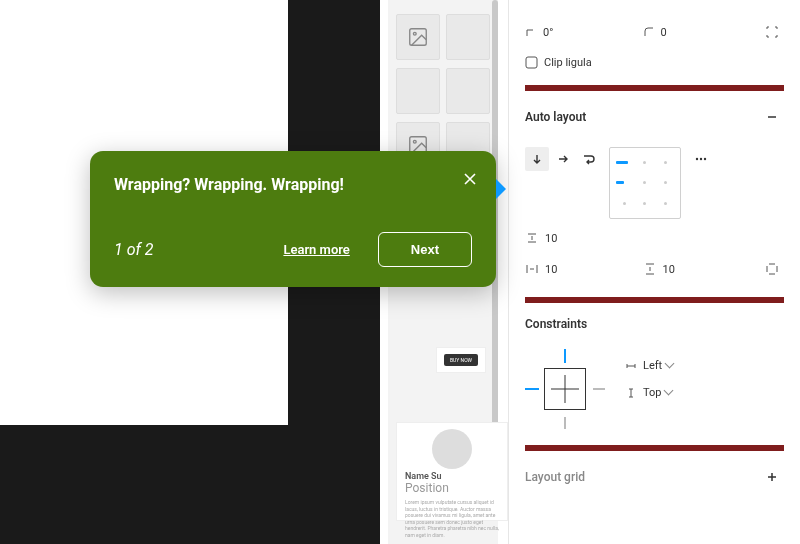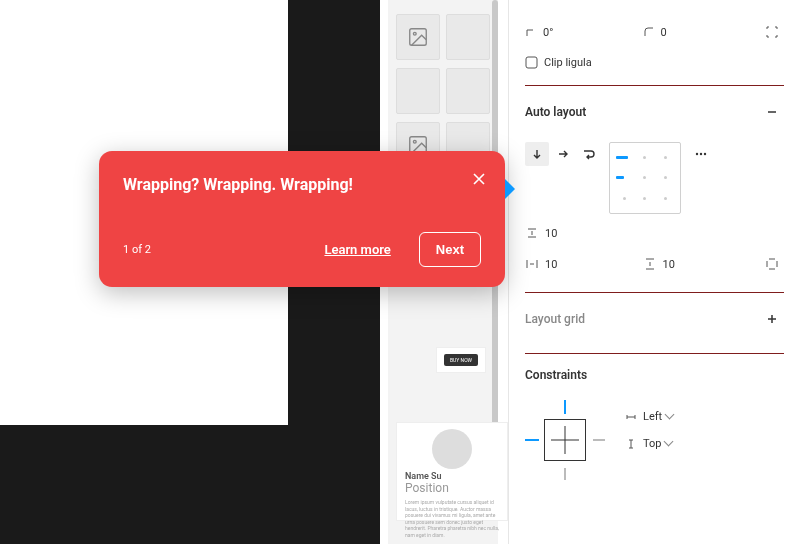--- a/index.html
+++ b/index.html
@@ -24,50 +24,50 @@
 
 
 .buynow-card { position:absolute; left:436px; top:347px; width:50px; height:26px; background:#fff; border:1px solid #eee; display:flex; align-items:center; justify-content:center; }
 .buynow-btn { background:#333; color:#fff; font-size:5px; padding:3px 6px; border-radius:2px; }
 
 
 .panel { position: absolute; right: 0; top: 0; width: 292px; height: 544px; background: #fff; border-left: 1px solid #e6e6e6; padding: 0 16px; }
 .prow { display: flex; align-items: center; padding: 6px 0; gap: 8px; }
 .pfield { display:flex; align-items:center; gap:6px; flex:1; }
 .plabel { font-size: 11px; color: #333; }
-.psection { border-top: 1px solid #7f1d1d; padding: 14px 0 10px; }
+.psection { border-top: 6px solid #7f1d1d; padding: 14px 0 10px; }
 .psection:first-child { border-top:none; }
 .ptitle { display:flex; justify-content:space-between; align-items:center; font-weight:600; font-size:12px; margin-bottom:12px; }
 .iconbtn { width:24px; height:24px; display:flex; align-items:center; justify-content:center; cursor:pointer; border-radius:2px; }
 .iconbtn.sel { background:#eee; }
 .alignbox { width:72px; height:72px; border:1px solid #d0d0d0; border-radius:2px; display:grid; grid-template-columns:repeat(3,1fr); grid-template-rows:repeat(3,1fr); padding:6px; gap:4px;}
 .alignbox .dot { width:3px; height:3px; background:#ccc; border-radius:50%; margin:auto;}
 .alignbox .bar { width:12px; height:3px; background:#0d99ff; border-radius:1px; margin:auto 0 auto 0;}
 .constraint-box { width:80px; height:80px; position:relative; display:flex; align-items:center; justify-content:center;}
 .constraint-box .inner { width:42px; height:42px; border:1px solid #333; position:relative;}
 .constraint-box .inner::before { content:""; position:absolute; left:50%; top:6px; bottom:6px; width:1px; background:#333; transform:translateX(-50%);}
 .constraint-box .inner::after { content:""; position:absolute; top:50%; left:6px; right:6px; height:1px; background:#333; transform:translateY(-50%);}
 .c-tick { position:absolute; background:#0d99ff; }
 .c-tick.top { top:0; left:50%; width:2px; height:14px; transform:translateX(-50%);}
 .c-tick.left { left:0; top:50%; height:2px; width:14px; transform:translateY(-50%);}
 .c-dash { position:absolute; background:#bbb; }
 .c-dash.bottom { bottom:0; left:50%; width:2px; height:12px; transform:translateX(-50%);}
 .c-dash.right { right:0; top:50%; height:2px; width:12px; transform:translateY(-50%);}
 
 
-.popover { position: absolute; left: 90px; top: 151px; width: 406px; background: #ef4444; color: #fff; border-radius: 13px; padding: 24px 24px 20px; box-shadow: 0 6px 24px rgba(0,0,0,0.25); margin-left: 9px; }
+.popover { position: absolute; left: 90px; top: 151px; width: 406px; background: #4d7c0f; color: #fff; border-radius: 13px; padding: 24px 24px 20px; box-shadow: 0 6px 24px rgba(0,0,0,0.25); }
 .popover .arrow { position:absolute; right:-10px; top:28px; width:0; height:0; border-top:10px solid transparent; border-bottom:10px solid transparent; border-left:10px solid #0d99ff;}
 .popover h3 { font-size: 16px; font-weight: 700; margin-bottom: 14px; }
 .popover p { font-size: 13px; line-height: 1.5; }
 .popover .close { position:absolute; right:18px; top:20px; cursor:pointer; }
 .popover .footer { display:flex; align-items:center; justify-content:space-between; margin-top: 38px; }
-.popover .counter { font-size: 11px; }
+.popover .counter { font-size: 16px; font-style: italic; }
 .popover .actions { display:flex; align-items:center; gap:28px;}
 .popover .learn { font-size:13px; font-weight:600; text-decoration:underline; cursor:pointer;}
-.popover .next { font-size:13px; font-weight:600; border:1.5px solid #fff; background:transparent; color:#fff; padding:9px 16px; border-radius:6px; cursor:pointer;}
+.popover .next { font-size:13px; font-weight:600; border:1.5px solid #fff; background:transparent; color:#fff; padding:9px 32px; border-radius:6px; cursor:pointer;}
 .chev::after{content:"";display:inline-block;width:6px;height:6px;border-right:1px solid #888;border-bottom:1px solid #888;transform:rotate(45deg);margin-left:4px;vertical-align:2px;}
 </style>
 </head>
 <body>
 
 <div class="canvas">
   <div class="dark-area">
     <div class="white-frame"></div>
   </div>
 
@@ -211,31 +211,20 @@
       </div>
       <div class="iconbtn">
         <svg width="14" height="14" viewBox="0 0 14 14" fill="none" stroke="#555">
             <path d="M4 2h6M4 12h6M2 4v6M12 4v6"></path>
           </svg>
       </div>
     </div>
   </div>
 
   <div class="psection">
-    <div class="ptitle" style="color:#888;font-weight:500;">
-      <span>Layout grid</span>
-      <span class="iconbtn">
-        <svg width="12" height="12" viewBox="0 0 12 12" stroke="#333" stroke-width="1.5">
-            <path d="M6 2v8M2 6h8"></path>
-          </svg>
-      </span>
-    </div>
-  </div>
-
-  <div class="psection">
     <div class="ptitle">
       <span>Constraints</span>
     </div>
     <div class="prow" style="align-items:flex-start;">
       <div class="constraint-box">
         <div class="c-tick top"></div>
         <div class="c-tick left"></div>
         <div class="c-dash bottom"></div>
         <div class="c-dash right"></div>
         <div class="inner"></div>
@@ -249,20 +238,31 @@
         </div>
         <div class="pfield">
           <svg width="12" height="12" viewBox="0 0 12 12" fill="none" stroke="#555">
               <path d="M6 2v8M4 2h4M4 10h4"></path>
             </svg>
           <span class="plabel chev">Top</span>
         </div>
       </div>
     </div>
   </div>
+
+  <div class="psection">
+    <div class="ptitle" style="color:#888;font-weight:500;">
+      <span>Layout grid</span>
+      <span class="iconbtn">
+        <svg width="12" height="12" viewBox="0 0 12 12" stroke="#333" stroke-width="1.5">
+            <path d="M6 2v8M2 6h8"></path>
+          </svg>
+      </span>
+    </div>
+  </div>
 </div>
 
 <div class="popover">
   <div class="arrow"></div>
   <div class="close">
     <svg width="16" height="16" viewBox="0 0 16 16" stroke="#fff" stroke-width="1.6" fill="none">
         <path d="M3 3l10 10M13 3L3 13"></path>
       </svg>
   </div>
   <h3>Wrapping? Wrapping. Wrapping!</h3>

